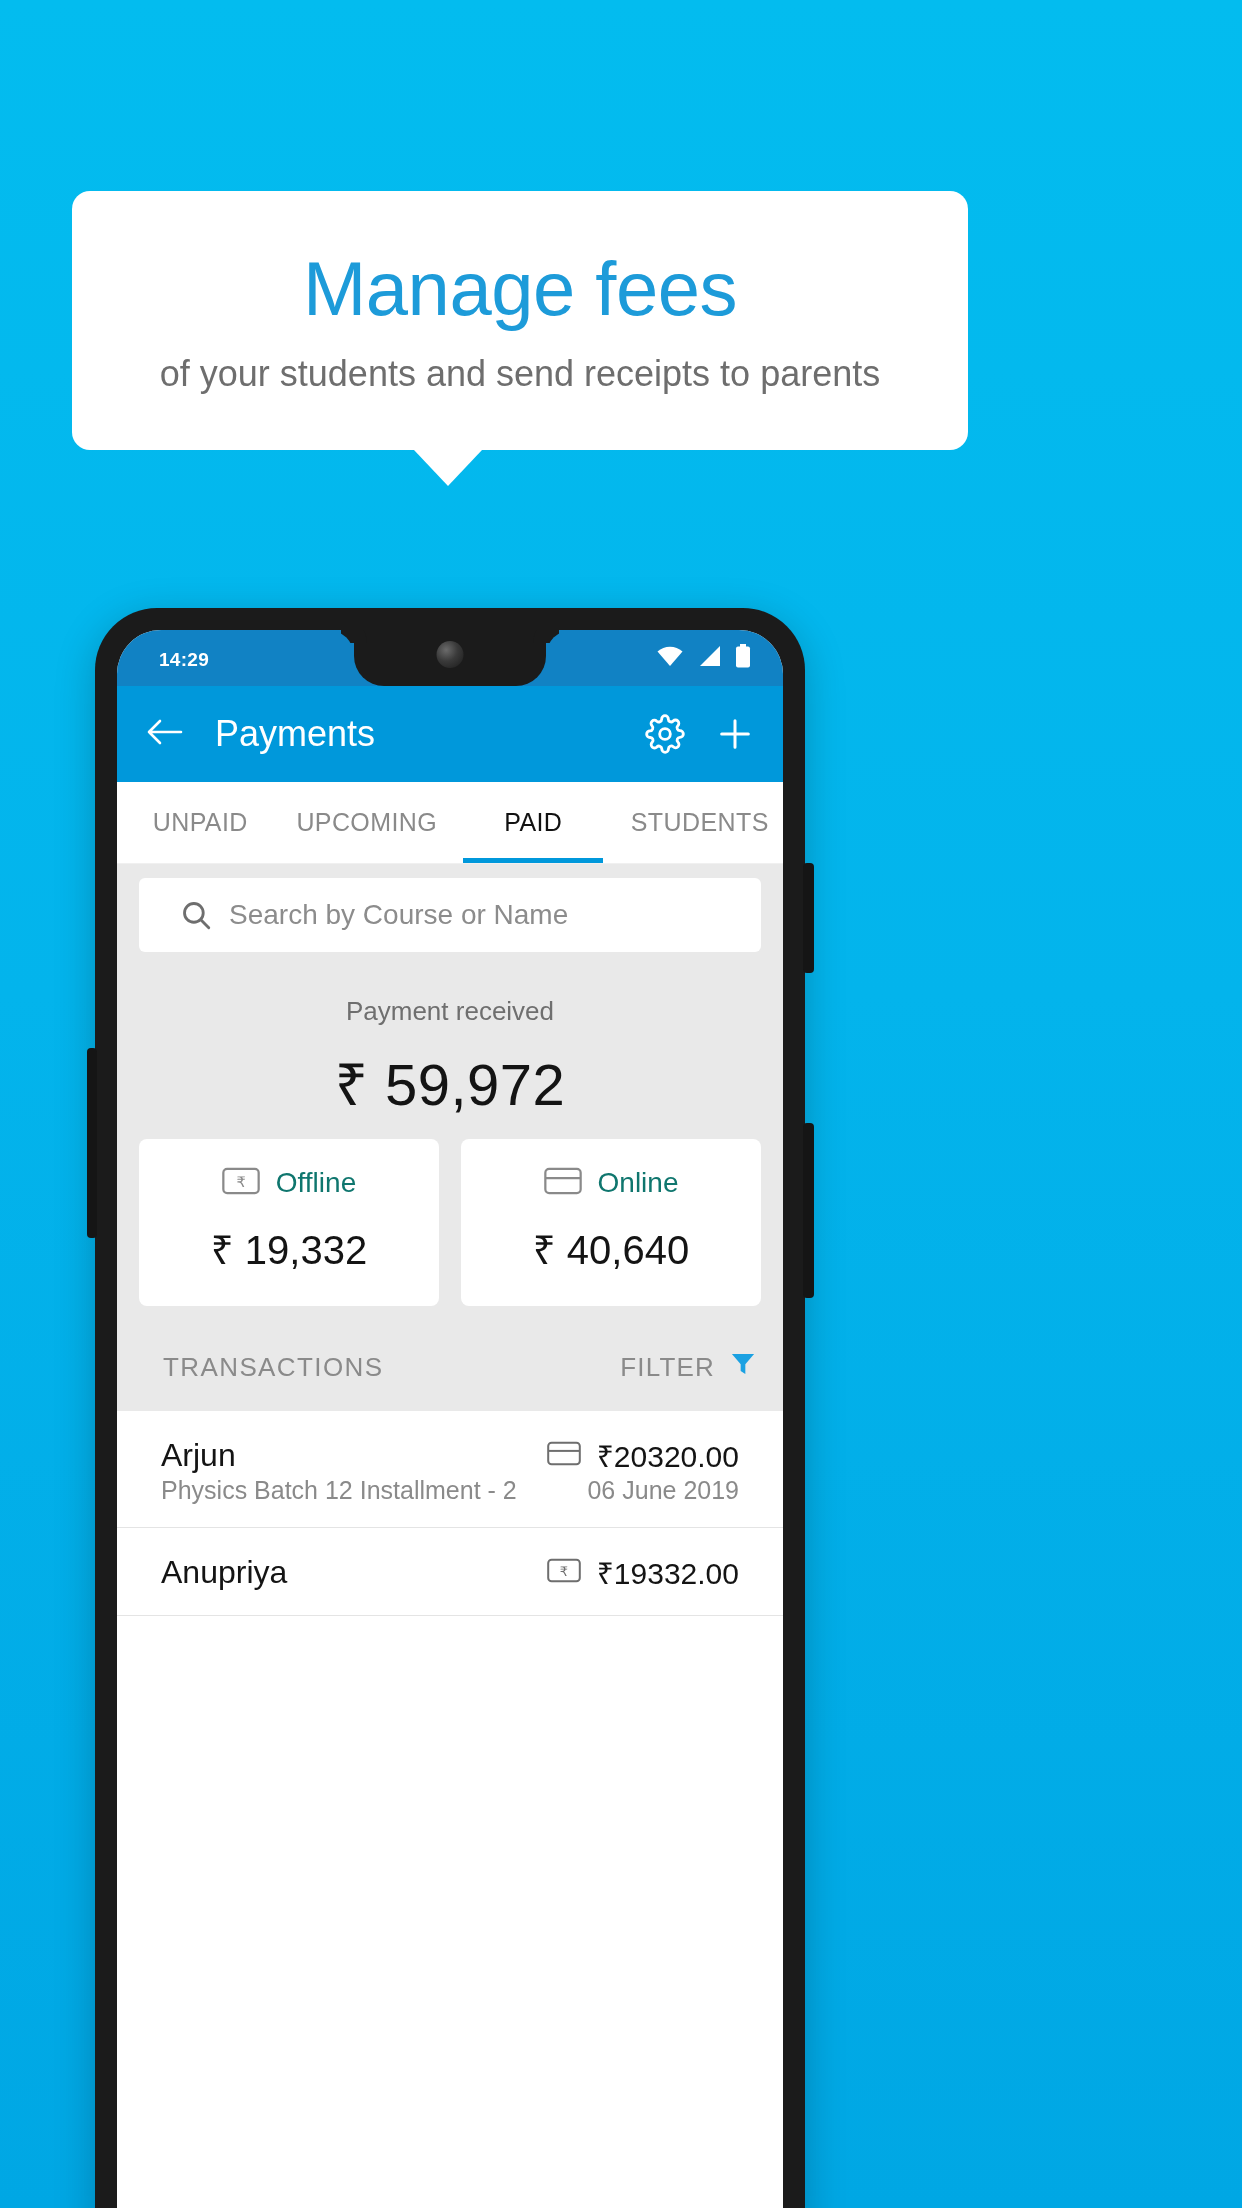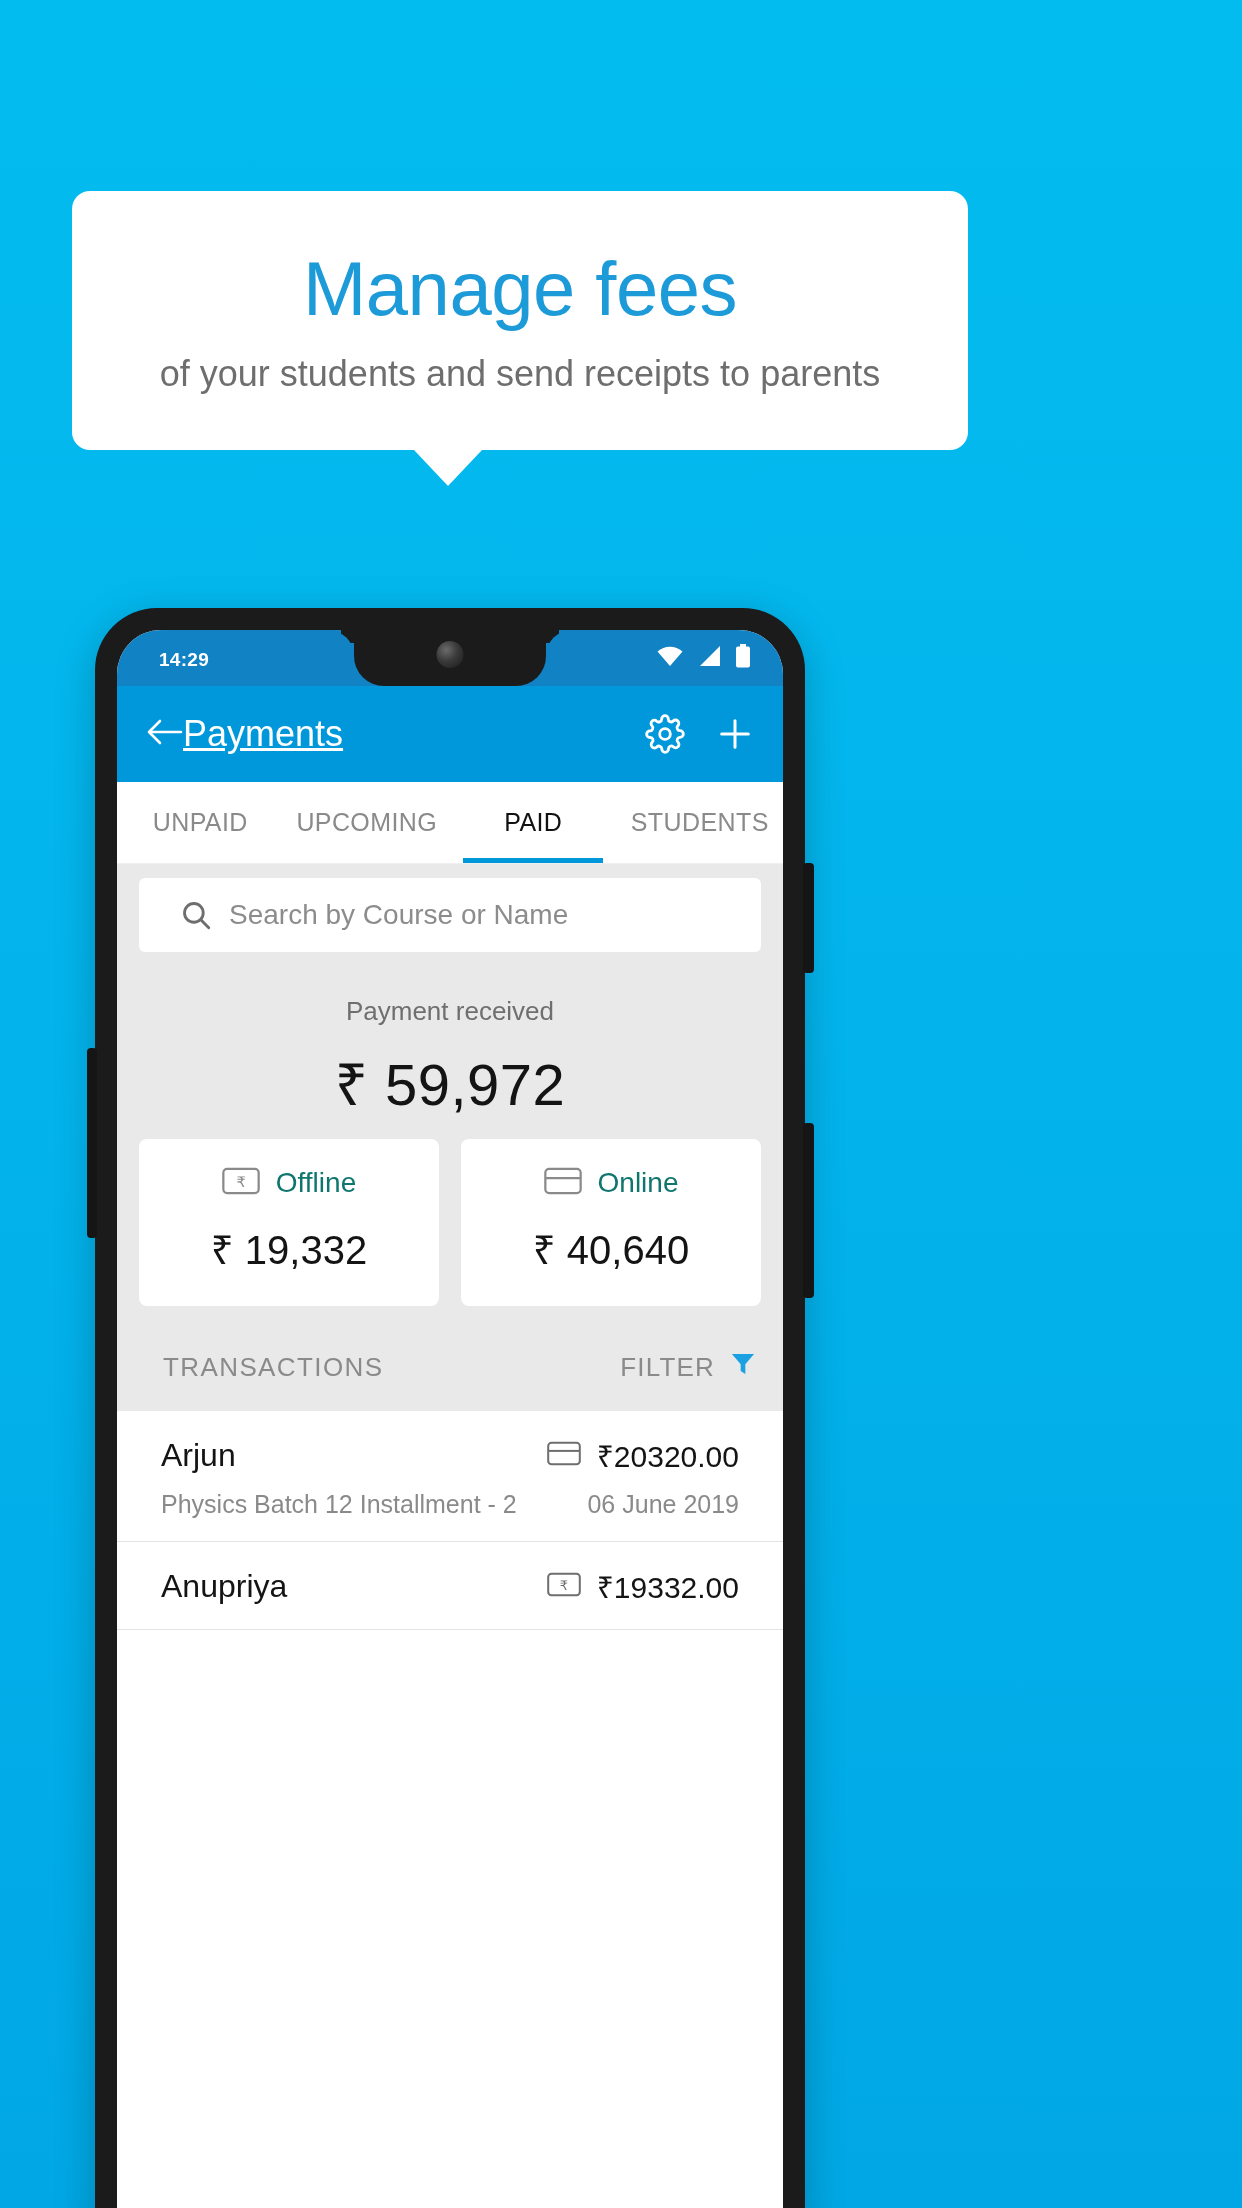--- a/index.html
+++ b/index.html
@@ -137,22 +137,22 @@
     height: 96px;
     background: #0098DB;
     display: flex;
     align-items: center;
     padding: 0 28px;
     color: #ffffff;
   }
   .appbar-title {
     font-size: 36px;
     font-weight: 400;
+    margin-left: 32px;
     flex: 1;
-    text-decoration: underline;
   }
   .appbar-action { margin-left: 30px; display: flex; align-items: center; }
 
   
   .tabs {
     display: flex;
     background: #ffffff;
     height: 82px;
     align-items: stretch;
     border-bottom: 1px solid #f0f0f0;
@@ -256,21 +256,21 @@
   .txns { background: #ffffff; }
   .txn {
     padding: 24px 44px 22px;
     border-bottom: 1px solid #E4E4E4;
   }
   .txn-row1, .txn-row2 {
     display: flex;
     align-items: center;
     justify-content: space-between;
   }
-  .txn-row2 { margin-top: 14px; align-items: center; }
+  .txn-row2 { margin-top: 0; align-items: center; }
   .txn-name { font-size: 32px; color: #141414; }
   .txn-amtwrap { display: flex; align-items: center; gap: 16px; }
   .txn-amount { font-size: 30px; color: #141414; }
   .txn-desc { font-size: 25px; color: #8A8A8A; }
   .txn-date { font-size: 25px; color: #8A8A8A; }
 </style>
 </head>
 <body>
 
 <div class="bubble-wrap">

